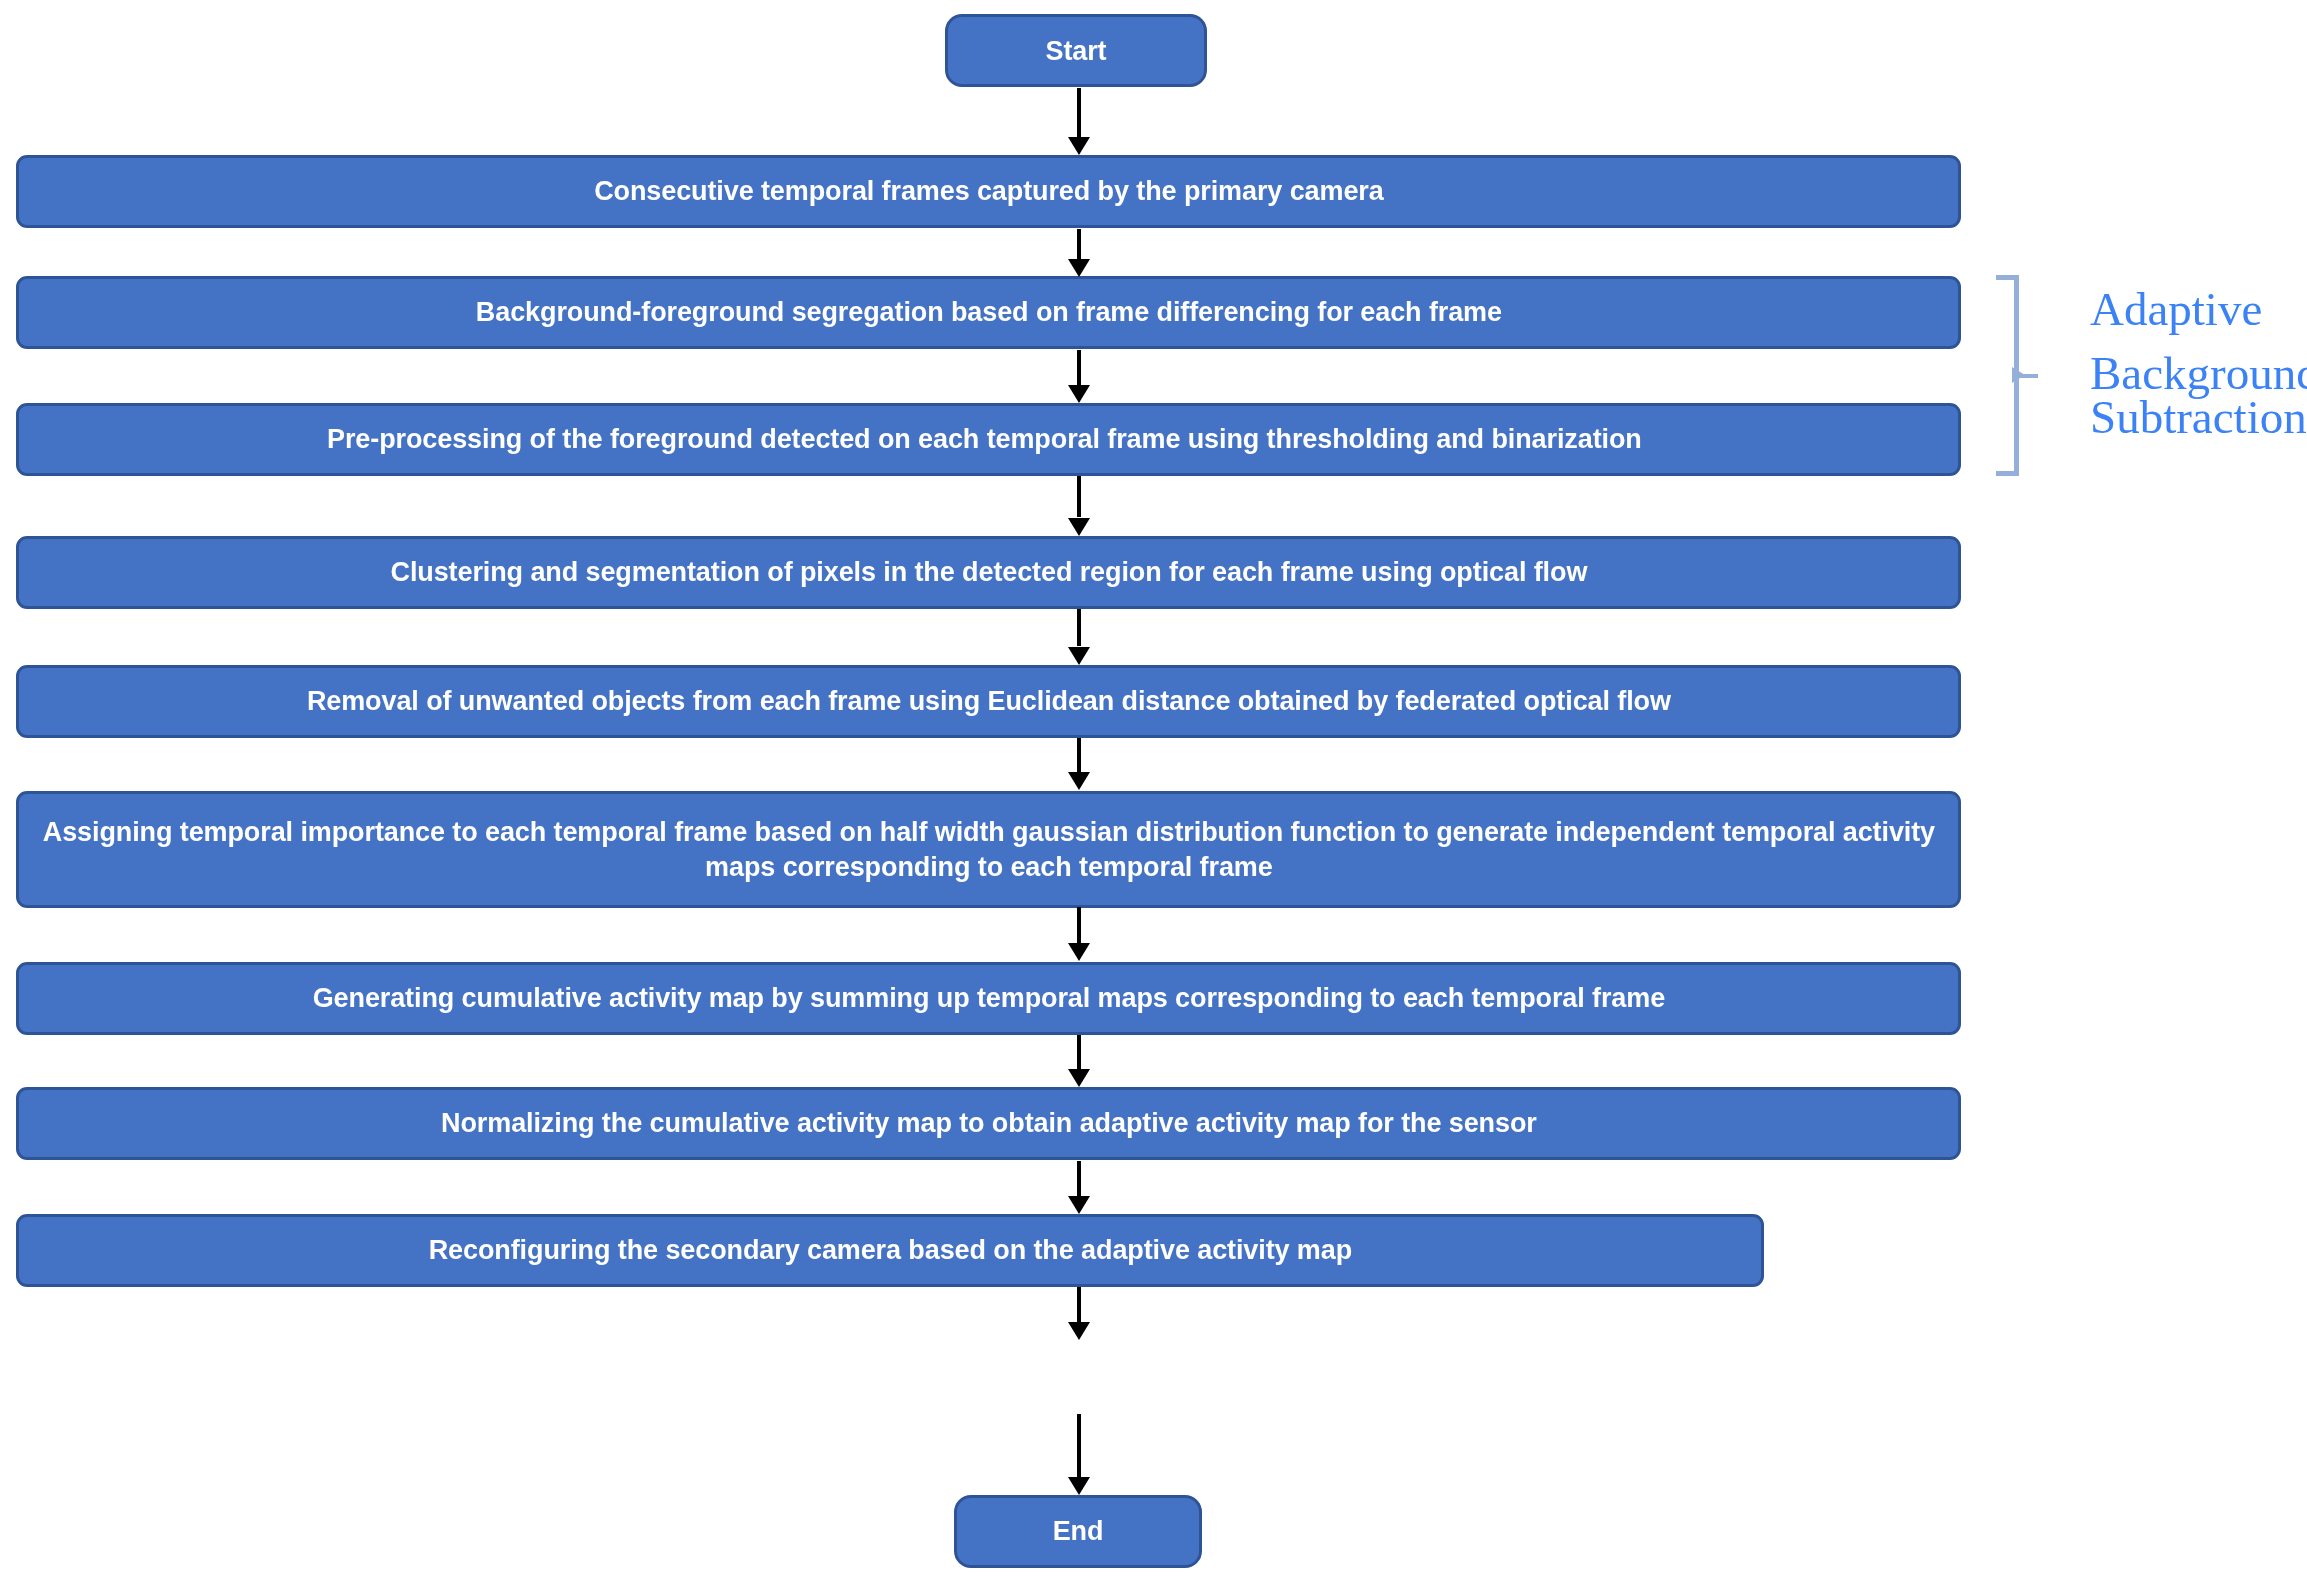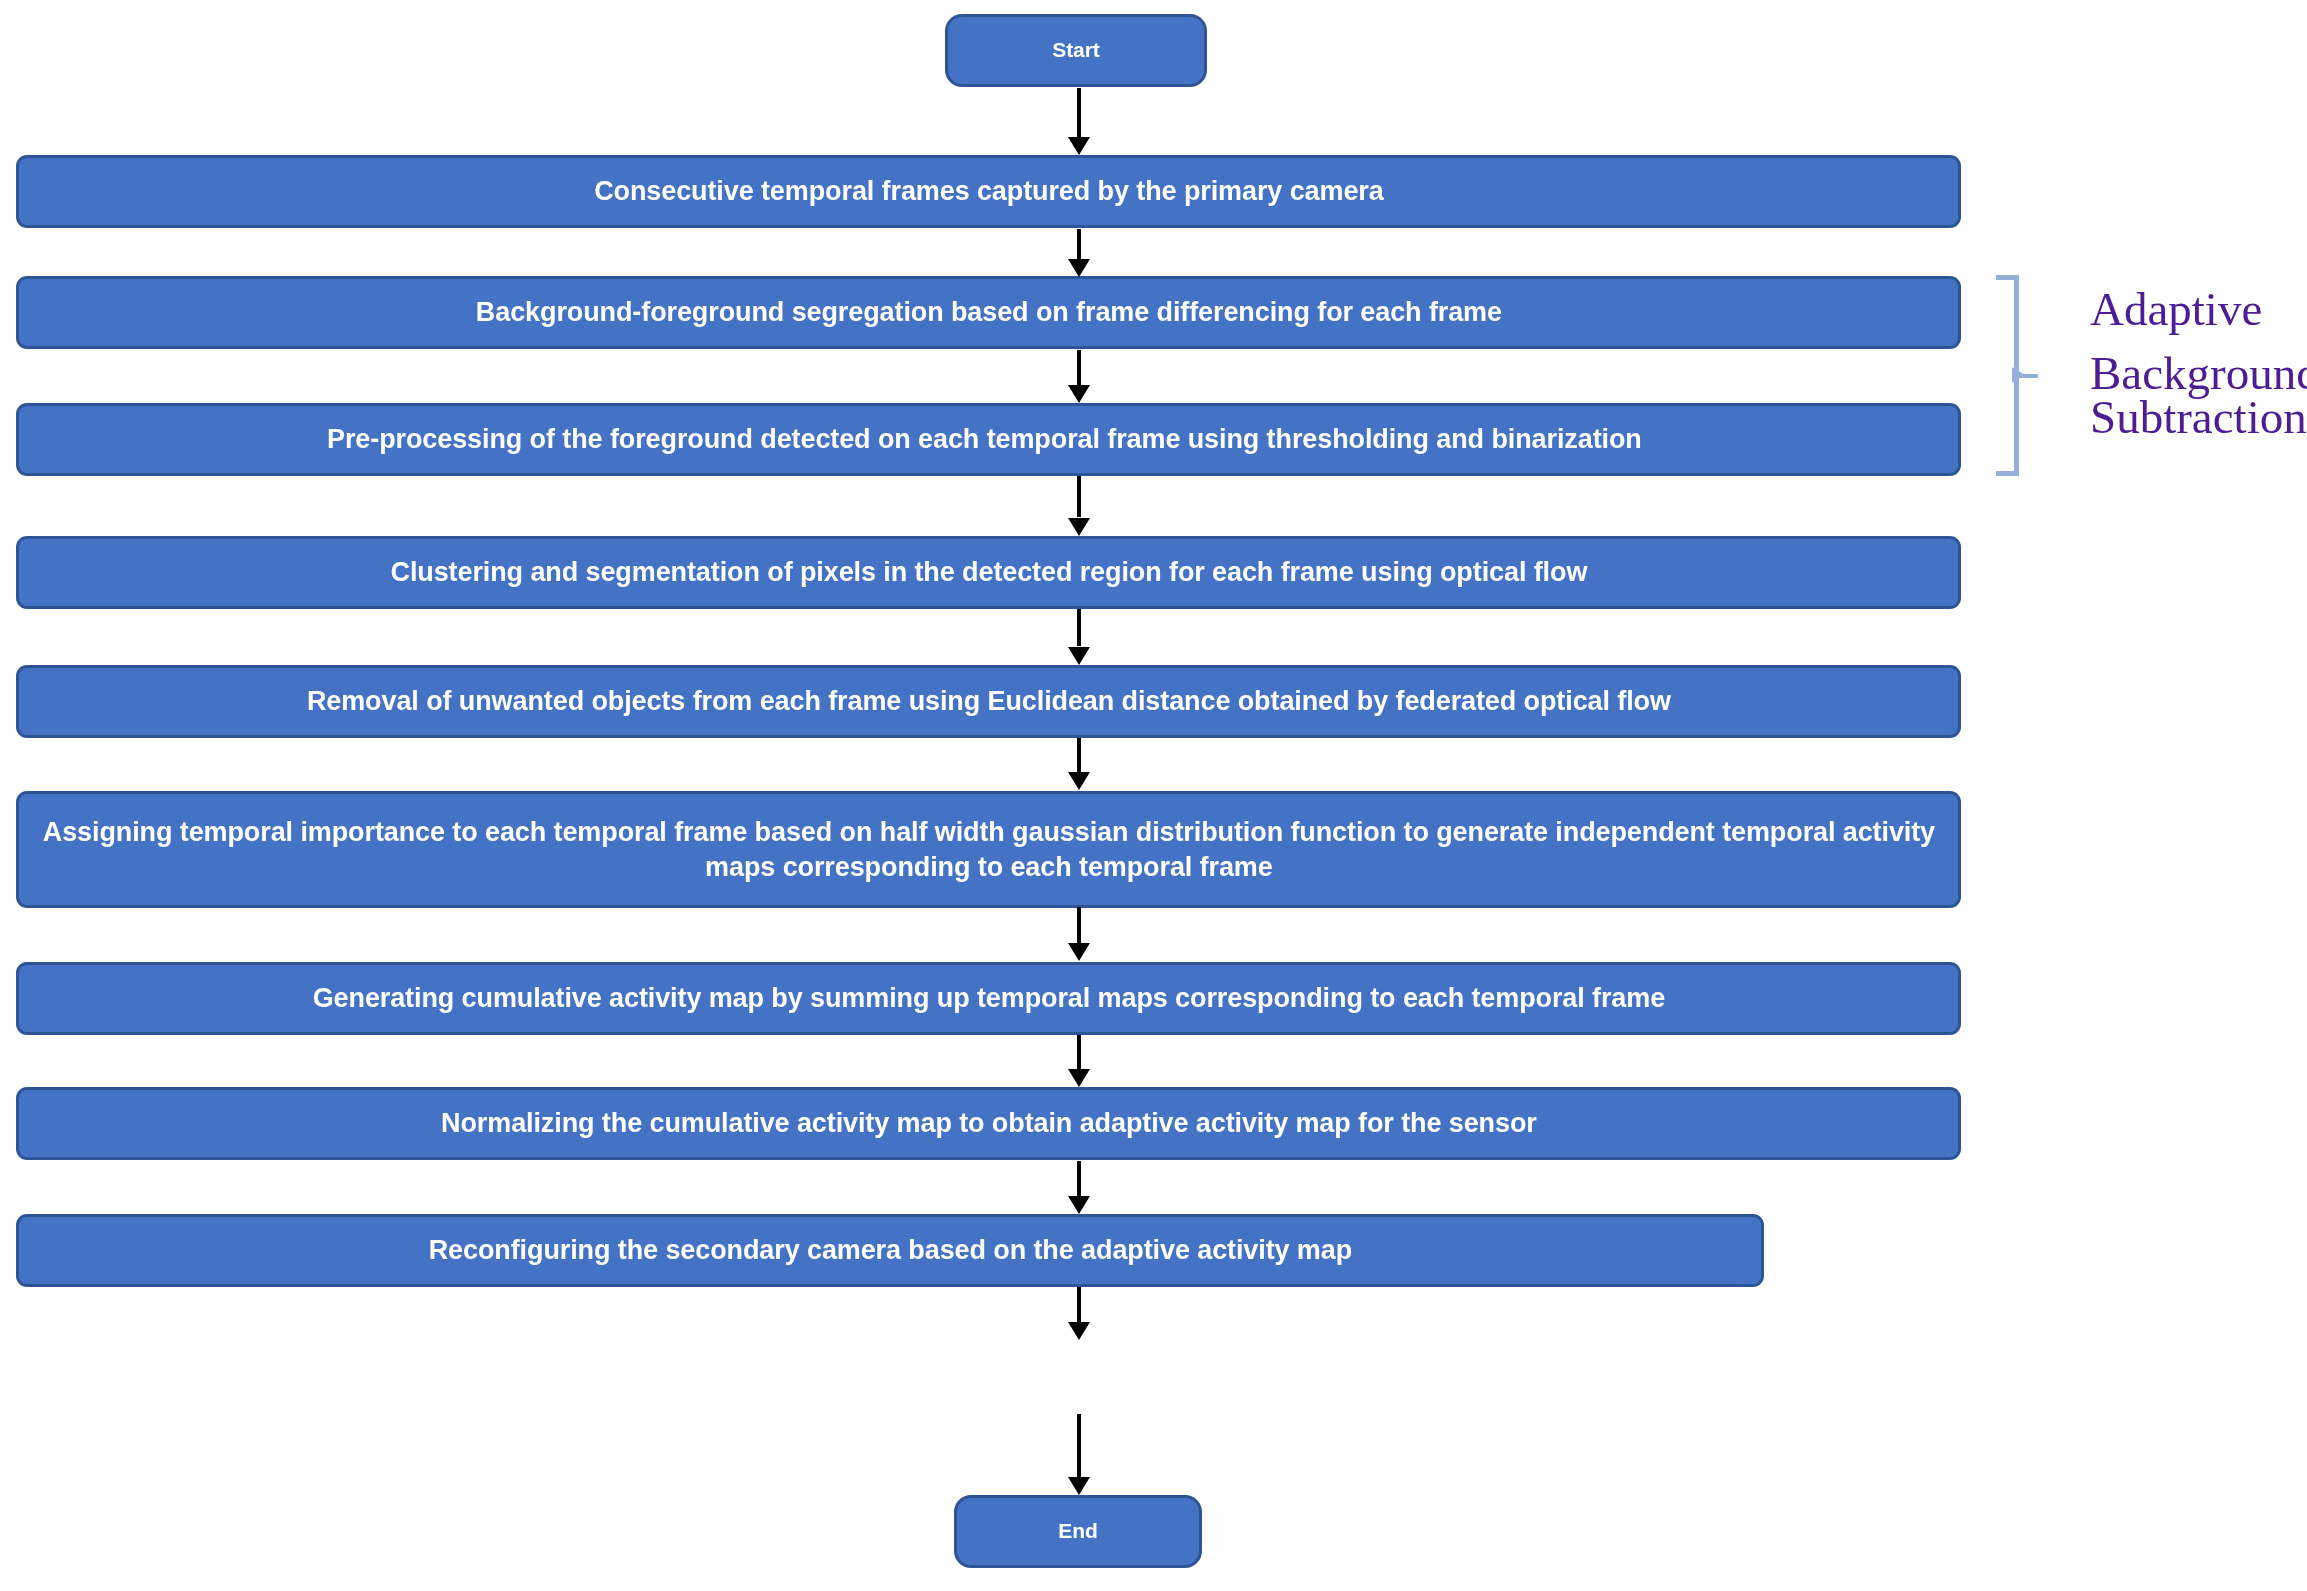--- a/index.html
+++ b/index.html
@@ -30,21 +30,21 @@
     font-weight: bold;
     display: flex;
     align-items: center;
     justify-content: center;
     text-align: center;
     line-height: 1.28;
     letter-spacing: -0.1px;
     padding: 0 17px;
   }
   .node.terminal {
-    font-size: 21px;
+    font-size: 27px;
     border-radius: 17px;
   }
   .node.process {
     font-size: 27px;
   }
   .node-label {
     display: block;
     width: 100%;
   }
 
@@ -112,21 +112,21 @@
     width: 0;
     height: 0;
     border-top: 8.5px solid transparent;
     border-bottom: 8.5px solid transparent;
     border-left: 13px solid #95AFDB;
   }
   .annotation {
     position: absolute;
     font-family: "Liberation Serif", serif;
     font-size: 47px;
-    color: #4c1d95;
+    color: #3b82f6;
     line-height: 1.17;
     white-space: nowrap;
   }
 </style>
 </head>
 <body>
 
 <div id="canvas">
 
   <div class="node terminal" style="left:945px; top:14.4px; width:262px; height:73px;">

